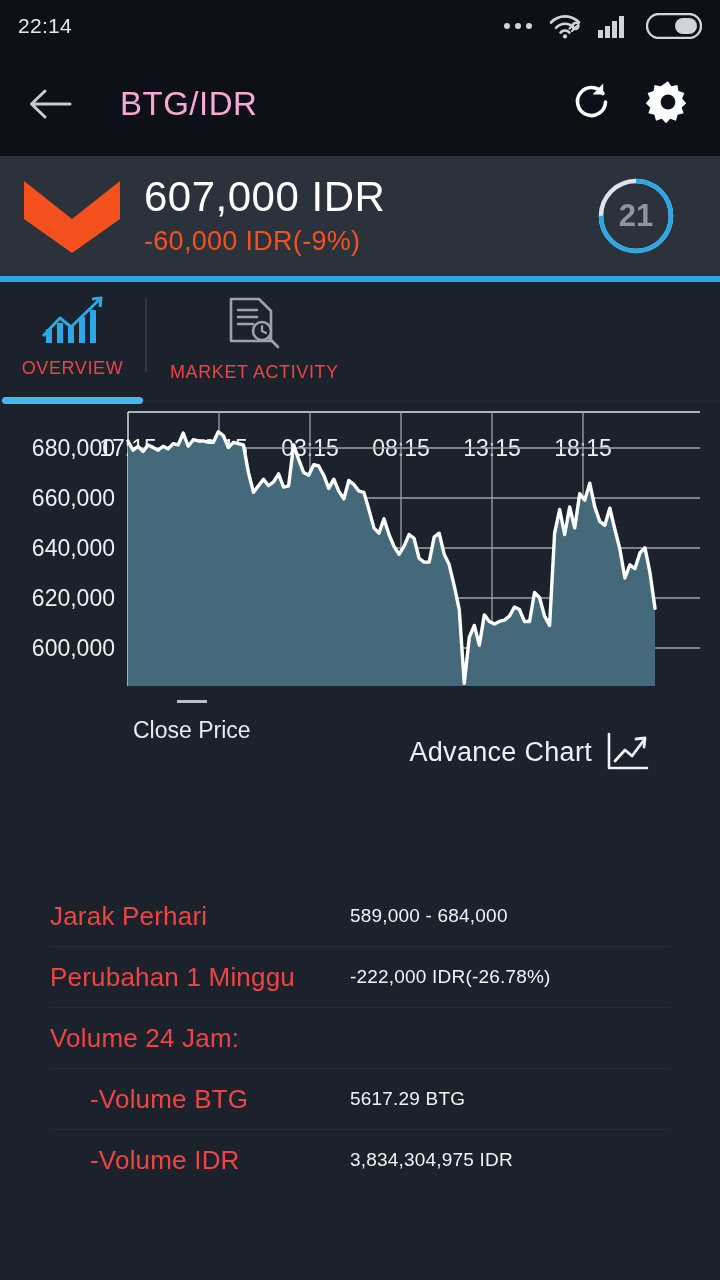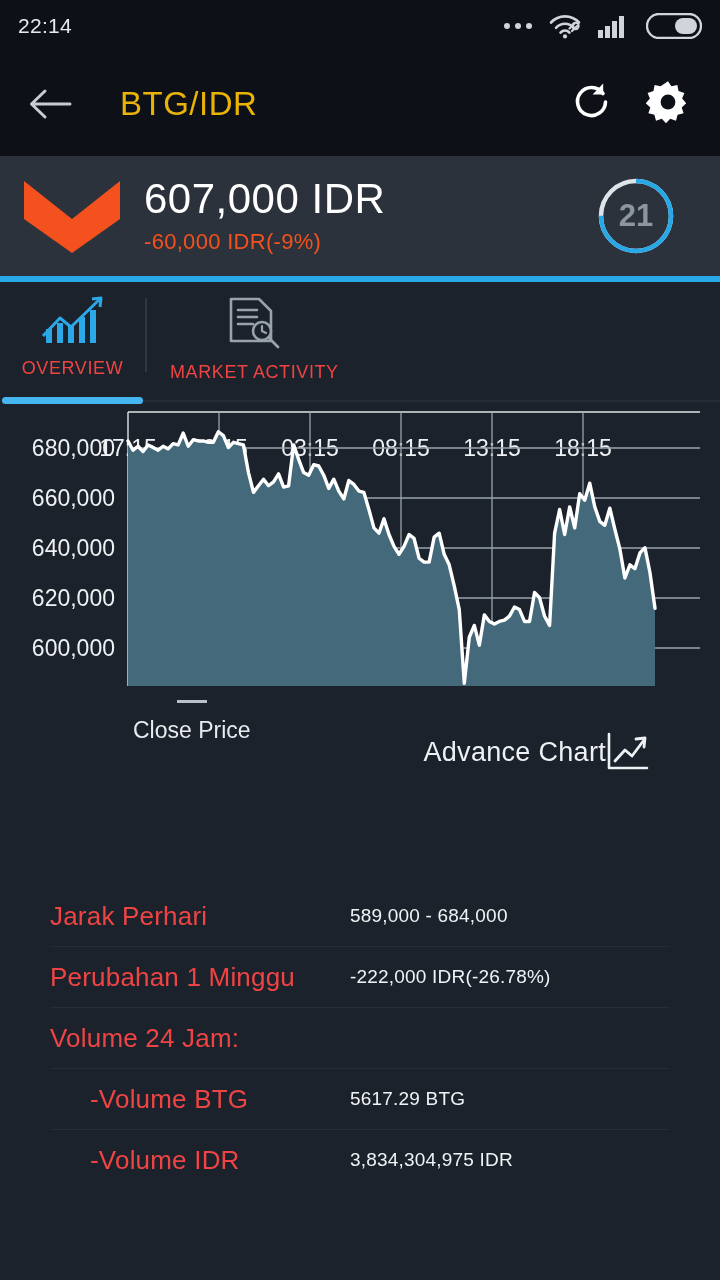--- a/index.html
+++ b/index.html
@@ -22,33 +22,33 @@
   .dots{ display:flex; gap:5px; align-items:center; }
   .dots i{ width:6px;height:6px;border-radius:50%;background:#cfd5db;display:block; }
 
   
   .appbar{
     height:104px; background:#0d1117;
     display:flex; align-items:center; padding:0 22px;
   }
   .back{ width:56px;height:56px;display:flex;align-items:center;justify-content:center;flex:0 0 auto; }
   .apptitle{
-    font-size:33px; color:#eab308; margin-left:42px; letter-spacing:.5px; flex:1 1 auto;
+    font-size:33px; color:#f9a8d4; margin-left:42px; letter-spacing:.5px; flex:1 1 auto;
   }
   .appactions{ display:flex; align-items:center; gap:30px; padding-right:6px; }
 
   
   .pricebar{
     height:120px; background:#2b323b;
     display:flex; align-items:center; padding:0 22px; position:relative;
   }
   .chev{ width:100px; height:78px; flex:0 0 auto; }
   .priceblock{ margin-left:22px; flex:1 1 auto; }
   .price{ font-size:42px; color:#ffffff; letter-spacing:.5px; line-height:1.06; }
-  .delta{ font-size:22px; color:#f4511e; margin-top:7px; letter-spacing:.3px; }
+  .delta{ font-size:27px; color:#f4511e; margin-top:7px; letter-spacing:.3px; }
   .countdown{ position:relative; width:80px;height:80px; margin-right:22px; flex:0 0 auto;font-weight:bold; }
   .countdown .num{
     position:absolute; inset:0; display:flex;align-items:center;justify-content:center;
     font-size:31px; color:#8d959d;
   }
   .blue-rule{ height:6px; background:#29a8e8; }
 
   
   .tabs{ height:122px; background:#1c222b; display:flex; position:relative; }
   .tab{
@@ -67,21 +67,21 @@
   
   .chartwrap{ position:relative; height:430px; }
   .chartsvg{ display:block; }
   .legend{
     position:absolute; left:133px; top:296px; display:flex; align-items:center; gap:14px;flex-direction:column;
   }
   .legend .dash{ width:30px; height:3px; background:#b9c0c8;
      background-image:linear-gradient(90deg,#b9c0c8 0 11px,transparent 11px 17px,#b9c0c8 17px 30px); }
   .legend .ltext{ font-size:23px; color:#e7eaee; }
   .advance{
-    position:absolute; right:70px; top:328px; display:flex; align-items:center; 
+    position:absolute; right:70px; top:328px; display:flex; align-items:center; gap:14px;
   }
   .advance .atext{ font-size:27px; color:#eef1f4; letter-spacing:.3px; }
 
   
   .table{ margin-top:52px; padding:0 0 0 0; }
   .row{ display:flex; align-items:center; height:60px; padding:0 50px; }
   .row .k{ font-size:26px; color:#ef4444; width:300px; letter-spacing:.2px; }
   .row .v{ font-size:19px; color:#f0f3f6; letter-spacing:.2px; }
   .row.indent .k{ padding-left:40px; }
   .rowdiv{ height:1px; background:#262d37; margin:0 50px; }

